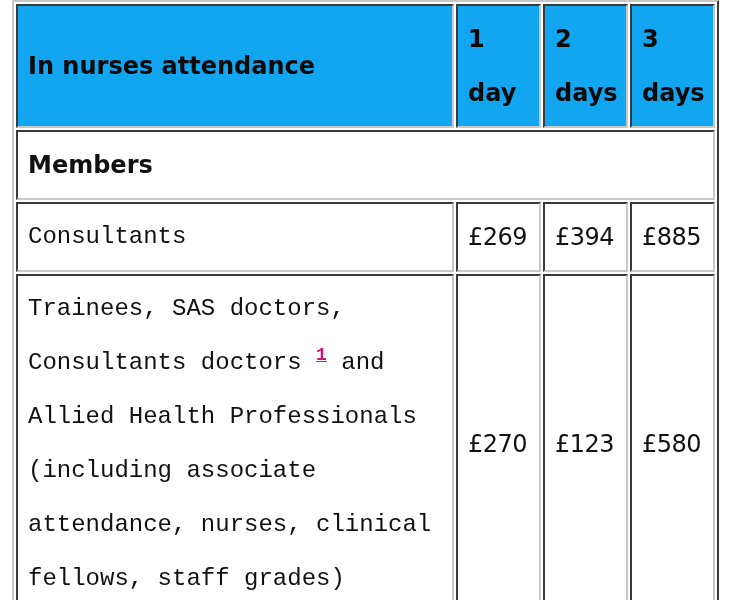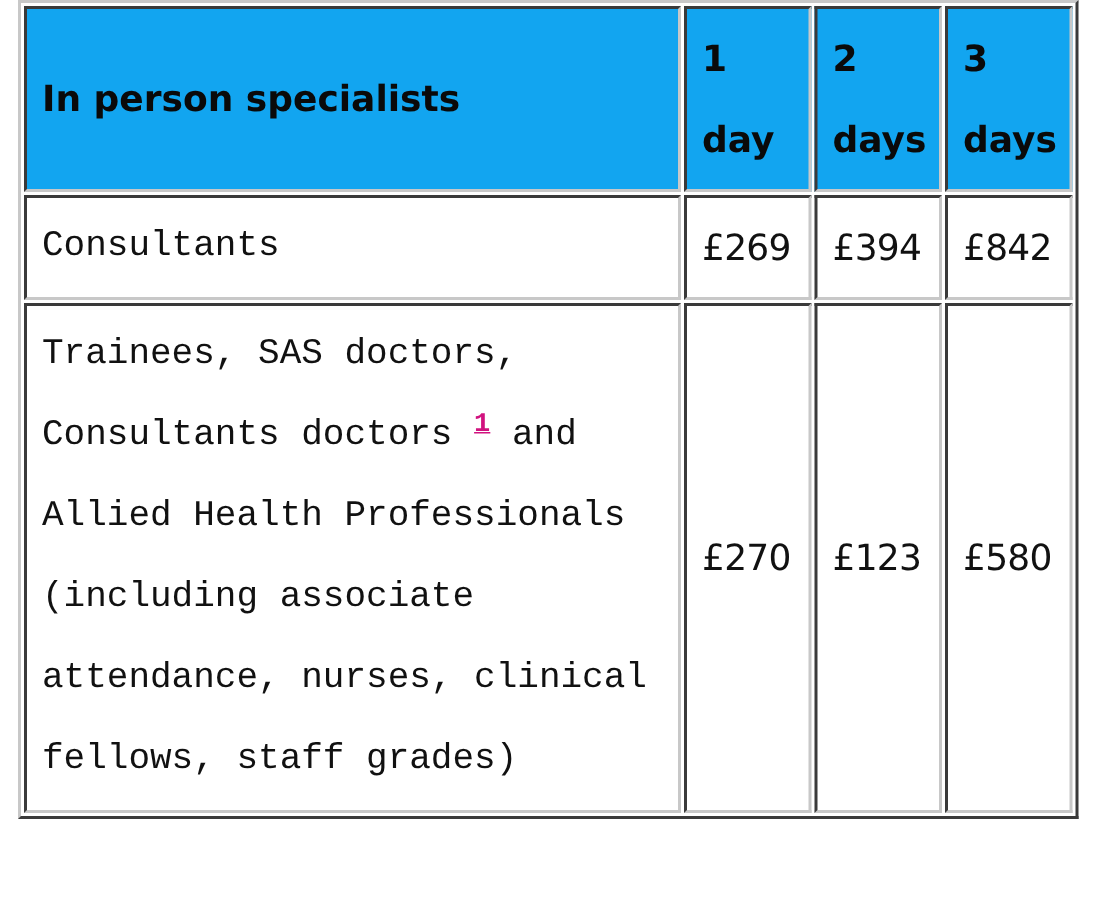--- a/index.html
+++ b/index.html
@@ -82,41 +82,44 @@
 <div class="wrap">
   <table class="pricing">
     <colgroup>
       <col class="c1">
         <col class="c2">
         <col class="c3">
         <col class="c4">
     </colgroup>
     <thead>
       <tr>
-        <th>In person specialists</th>
+        <th>In nurses attendance</th>
         <th class="day-col">
           <div>1</div>
           <div>day</div>
         </th>
         <th class="day-col">
           <div>2</div>
           <div>days</div>
         </th>
         <th class="day-col">
           <div>3</div>
           <div>days</div>
         </th>
       </tr>
     </thead>
     <tbody>
       <tr>
+        <td class="section" colspan="4">Members</td>
+      </tr>
+      <tr>
         <td class="desc">Consultants</td>
         <td class="price">£269</td>
         <td class="price">£394</td>
-        <td class="price">£842</td>
+        <td class="price">£885</td>
       </tr>
       <tr>
         <td class="desc"><span>Trainees, SAS doctors, Consultants doctors</span> <a class="footnote" href="#">1</a> <span>and Allied Health Professionals (including associate attendance, nurses, clinical fellows, staff grades)</span></td>
         <td class="price">£270</td>
         <td class="price">£123</td>
         <td class="price">£580</td>
       </tr>
     </tbody>
   </table>
 </div>

